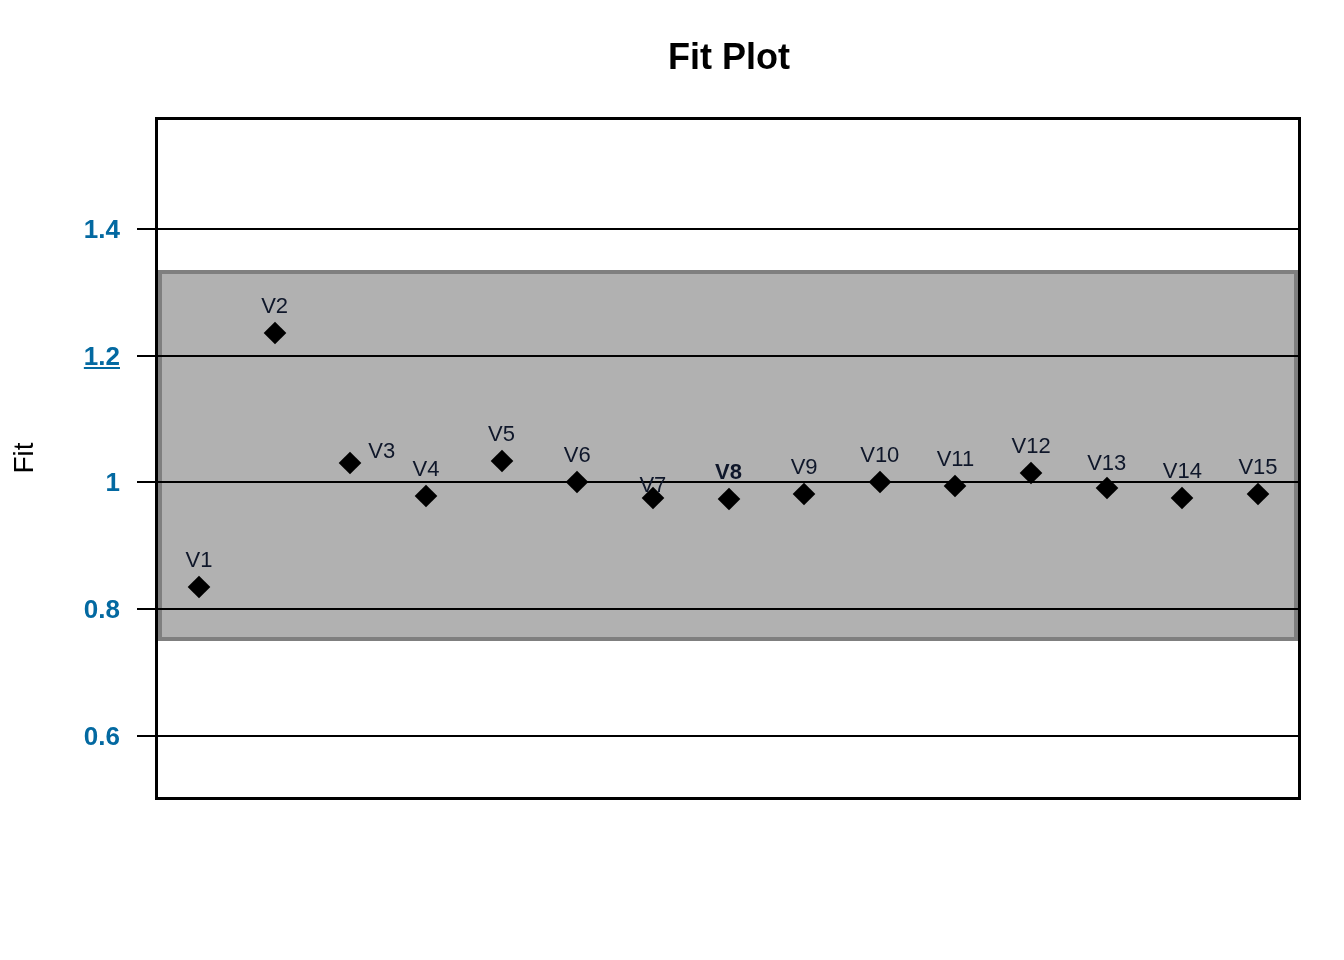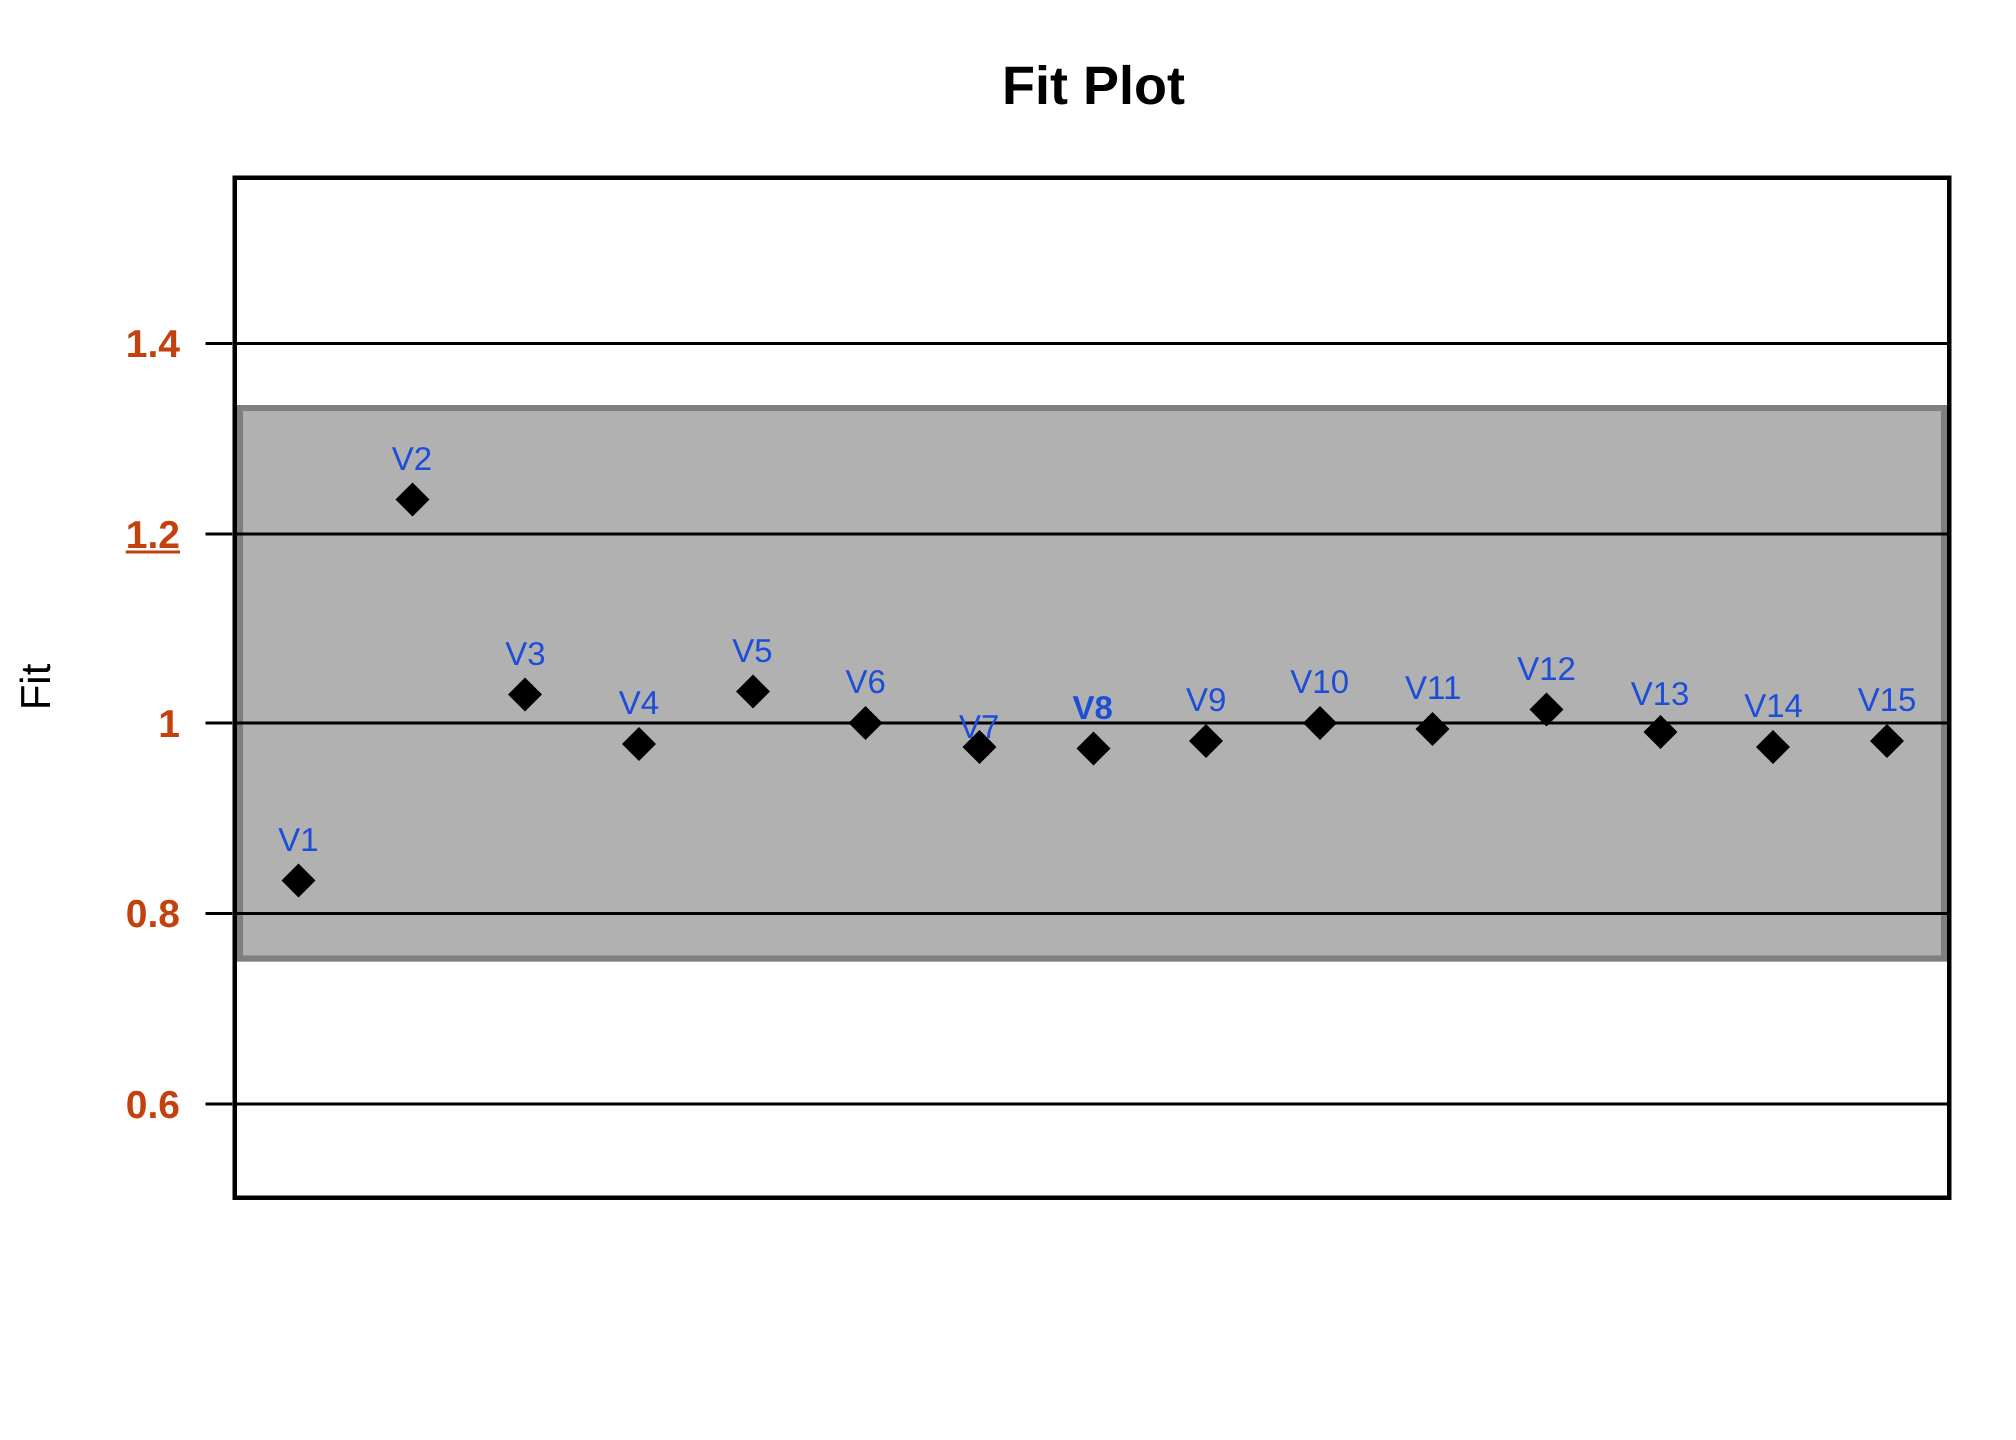--- a/index.html
+++ b/index.html
@@ -63,36 +63,36 @@
   }
   .ytick-label {
     position: absolute;
     left: 28px;
     width: 92px;
     height: 32px;
     line-height: 32px;
     text-align: right;
     font-size: 26px;
     font-weight: bold;
-    color: #c2410c;
+    color: #0369a1;
   }
   .point-marker {
     position: absolute;
     width: 16px;
     height: 16px;
     transform: rotate(45deg);
   }
   .point-label {
     position: absolute;
     width: 90px;
     height: 26px;
     line-height: 26px;
     text-align: center;
     font-size: 22px;
-    color: #1d4ed8;
+    color: #0f172a;
   }
 </style>
 </head>
 <body>
 
 <div id="canvas">
   <div class="chart-title">Fit Plot</div>
 
   <div class="y-axis-label">Fit</div>
 
@@ -114,21 +114,21 @@
       <div class="gridline" style="top: 107.86px; width: 1140px; background: rgb(0, 0, 0);"></div>
       <div class="gridline" style="top: 234.558px; width: 1140px; background: rgb(0, 0, 0);"></div>
       <div class="gridline" style="top: 361.256px; width: 1140px; background: rgb(0, 0, 0);"></div>
       <div class="gridline" style="top: 487.953px; width: 1140px; background: rgb(0, 0, 0);"></div>
       <div class="gridline" style="top: 614.651px; width: 1140px; background: rgb(0, 0, 0);"></div>
       <div class="point-marker" style="left: 33px; top: 459.415px; background: rgb(0, 0, 0);"></div>
       <div class="point-label" style="left: -4px; top: 427.415px;">V1</div>
       <div class="point-marker" style="left: 108.643px; top: 204.753px; background: rgb(0, 0, 0);"></div>
       <div class="point-label" style="left: 71.6429px; top: 172.753px;">V2</div>
       <div class="point-marker" style="left: 184.286px; top: 334.618px; background: rgb(0, 0, 0);"></div>
-      <div class="point-label" style="left: 147.286px; top: 303px;">V3</div>
+      <div class="point-label" style="left: 147.286px; top: 318px; text-align: right;">V3</div>
       <div class="point-marker" style="left: 259.929px; top: 368.193px; background: rgb(0, 0, 0);"></div>
       <div class="point-label" style="left: 222.929px; top: 336.193px;">V4</div>
       <div class="point-marker" style="left: 335.571px; top: 333.351px; background: rgb(0, 0, 0);"></div>
       <div class="point-label" style="left: 298.571px; top: 301.351px;">V5</div>
       <div class="point-marker" style="left: 411.214px; top: 354.256px; background: rgb(0, 0, 0);"></div>
       <div class="point-label" style="left: 374.214px; top: 322.256px;">V6</div>
       <div class="point-marker" style="left: 486.857px; top: 370.093px; background: rgb(0, 0, 0);"></div>
       <div class="point-label" style="left: 449.857px; top: 338px; margin-top: 14px;">V7</div>
       <div class="point-marker" style="left: 562.5px; top: 370.727px; background: rgb(0, 0, 0);"></div>
       <div class="point-label" style="left: 525.5px; top: 338.727px; font-weight: bold;">V8</div>

